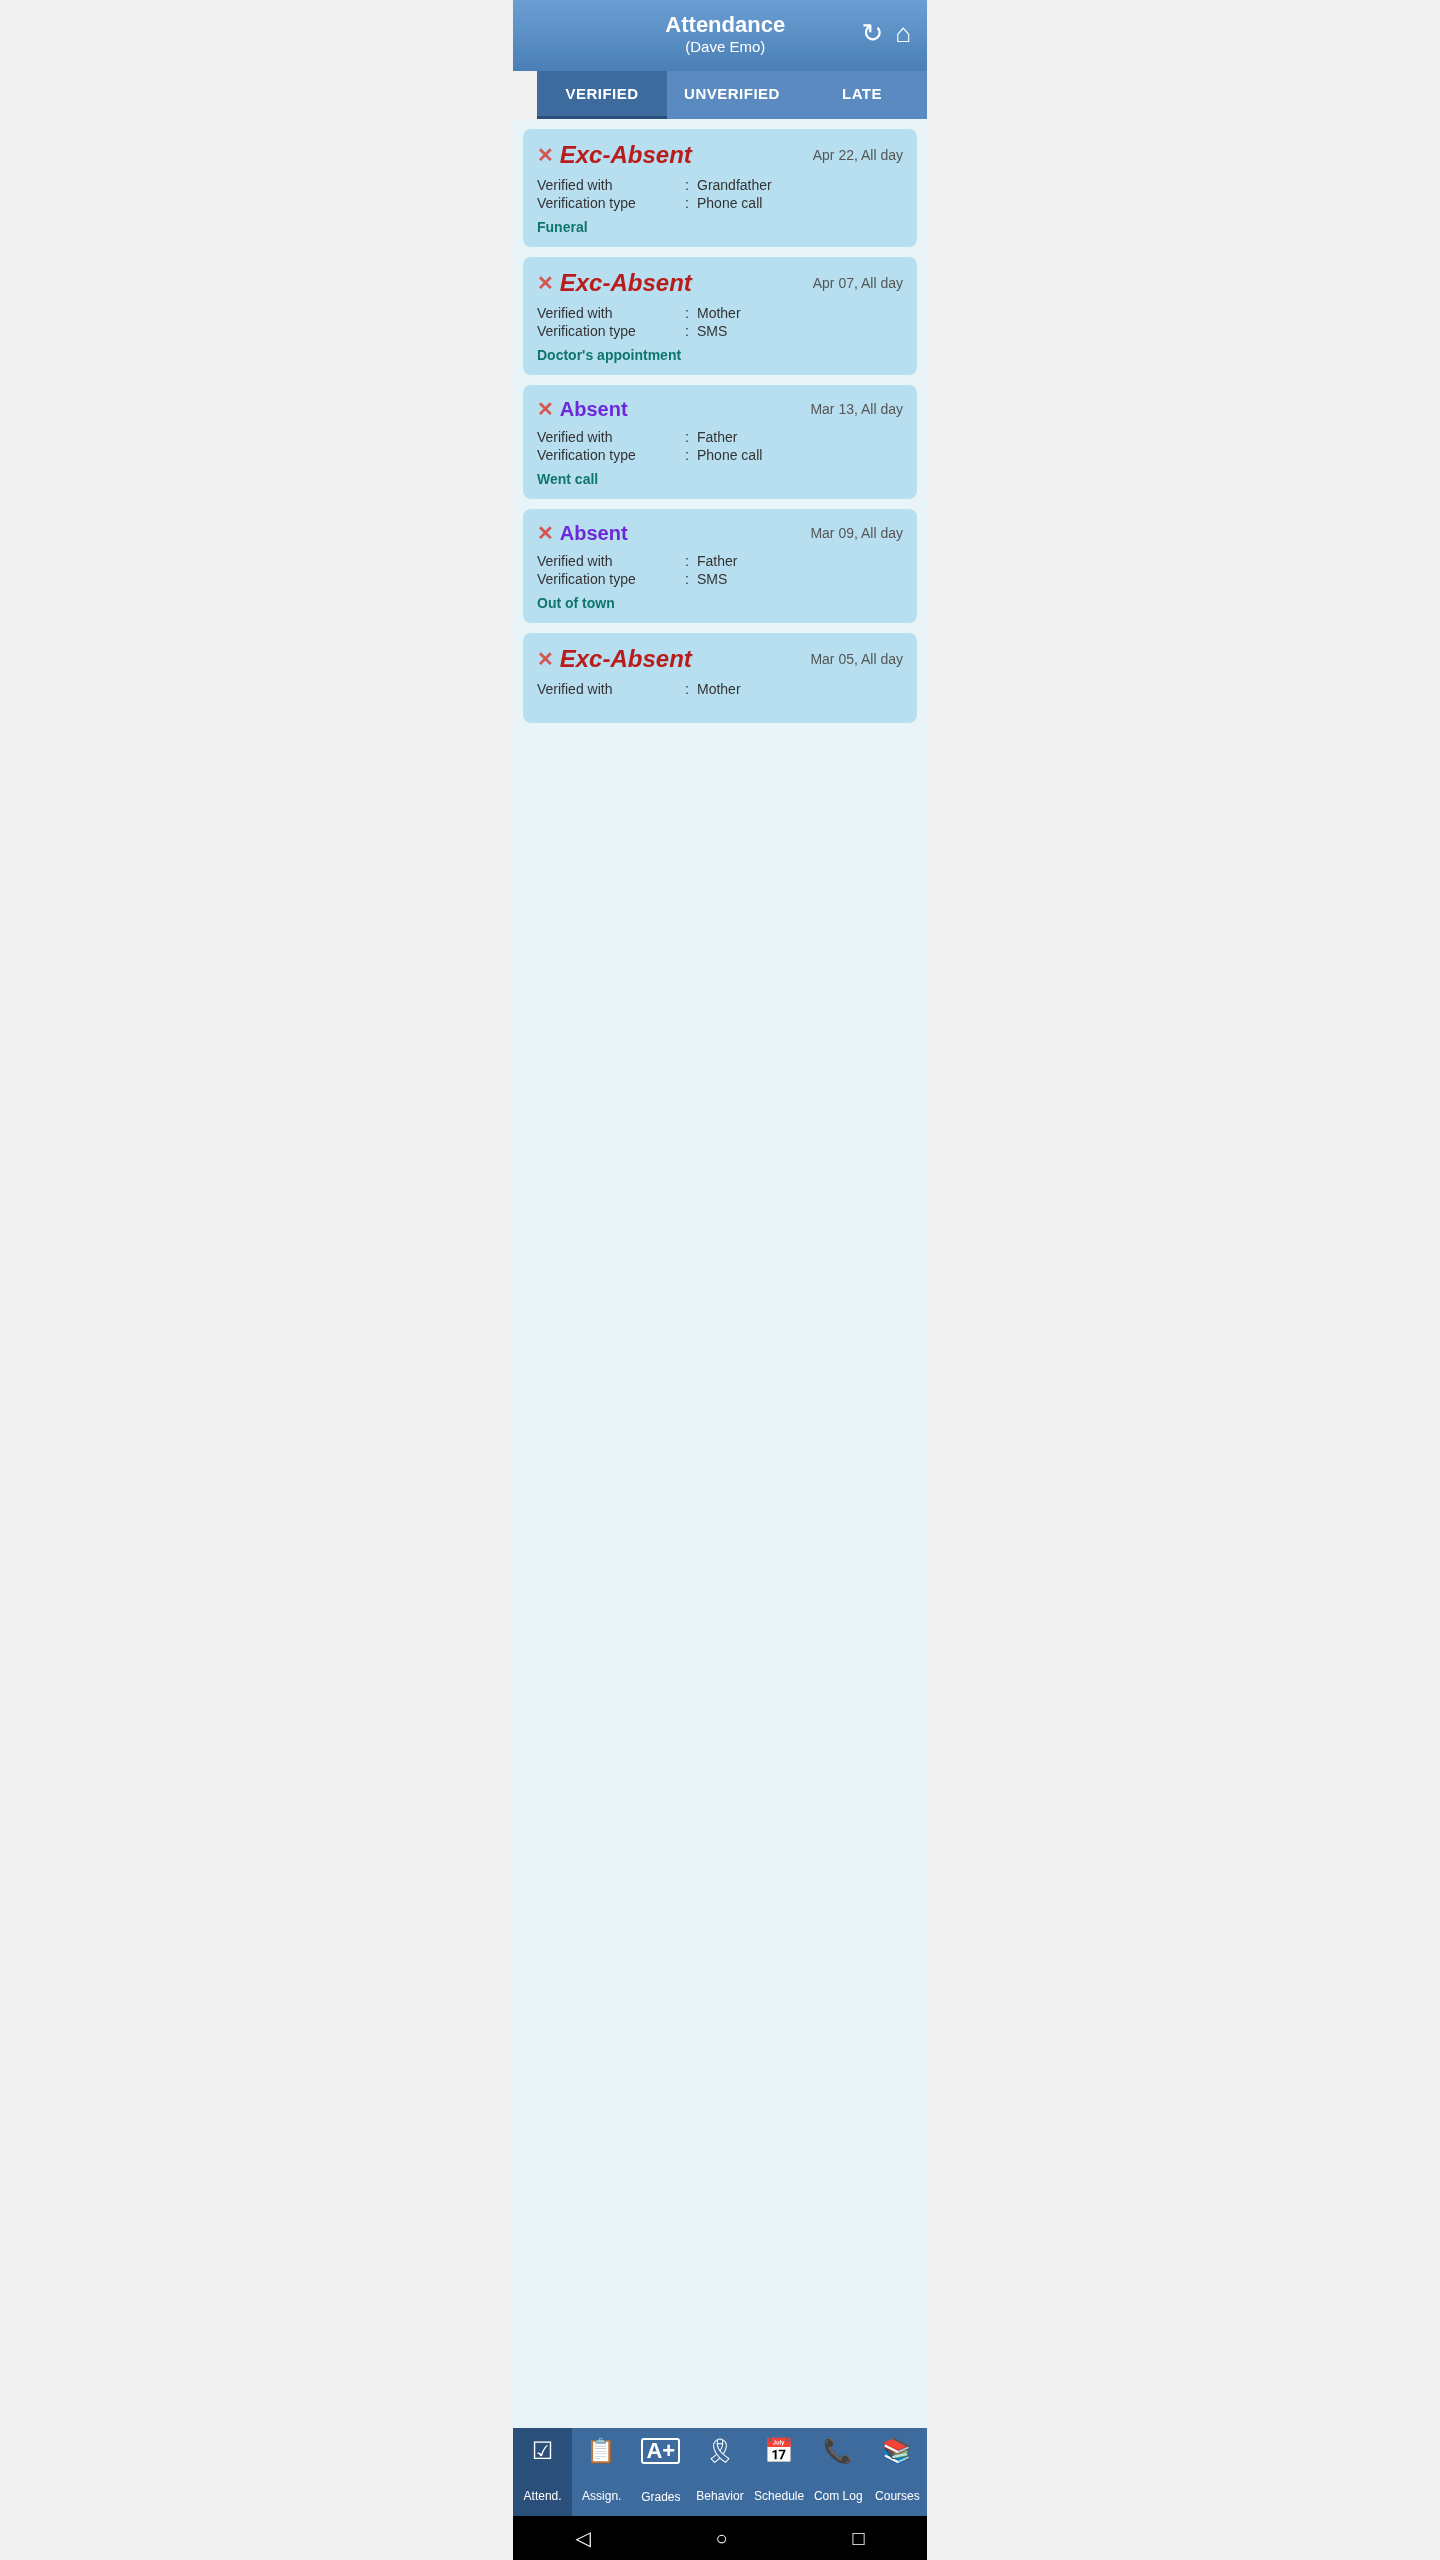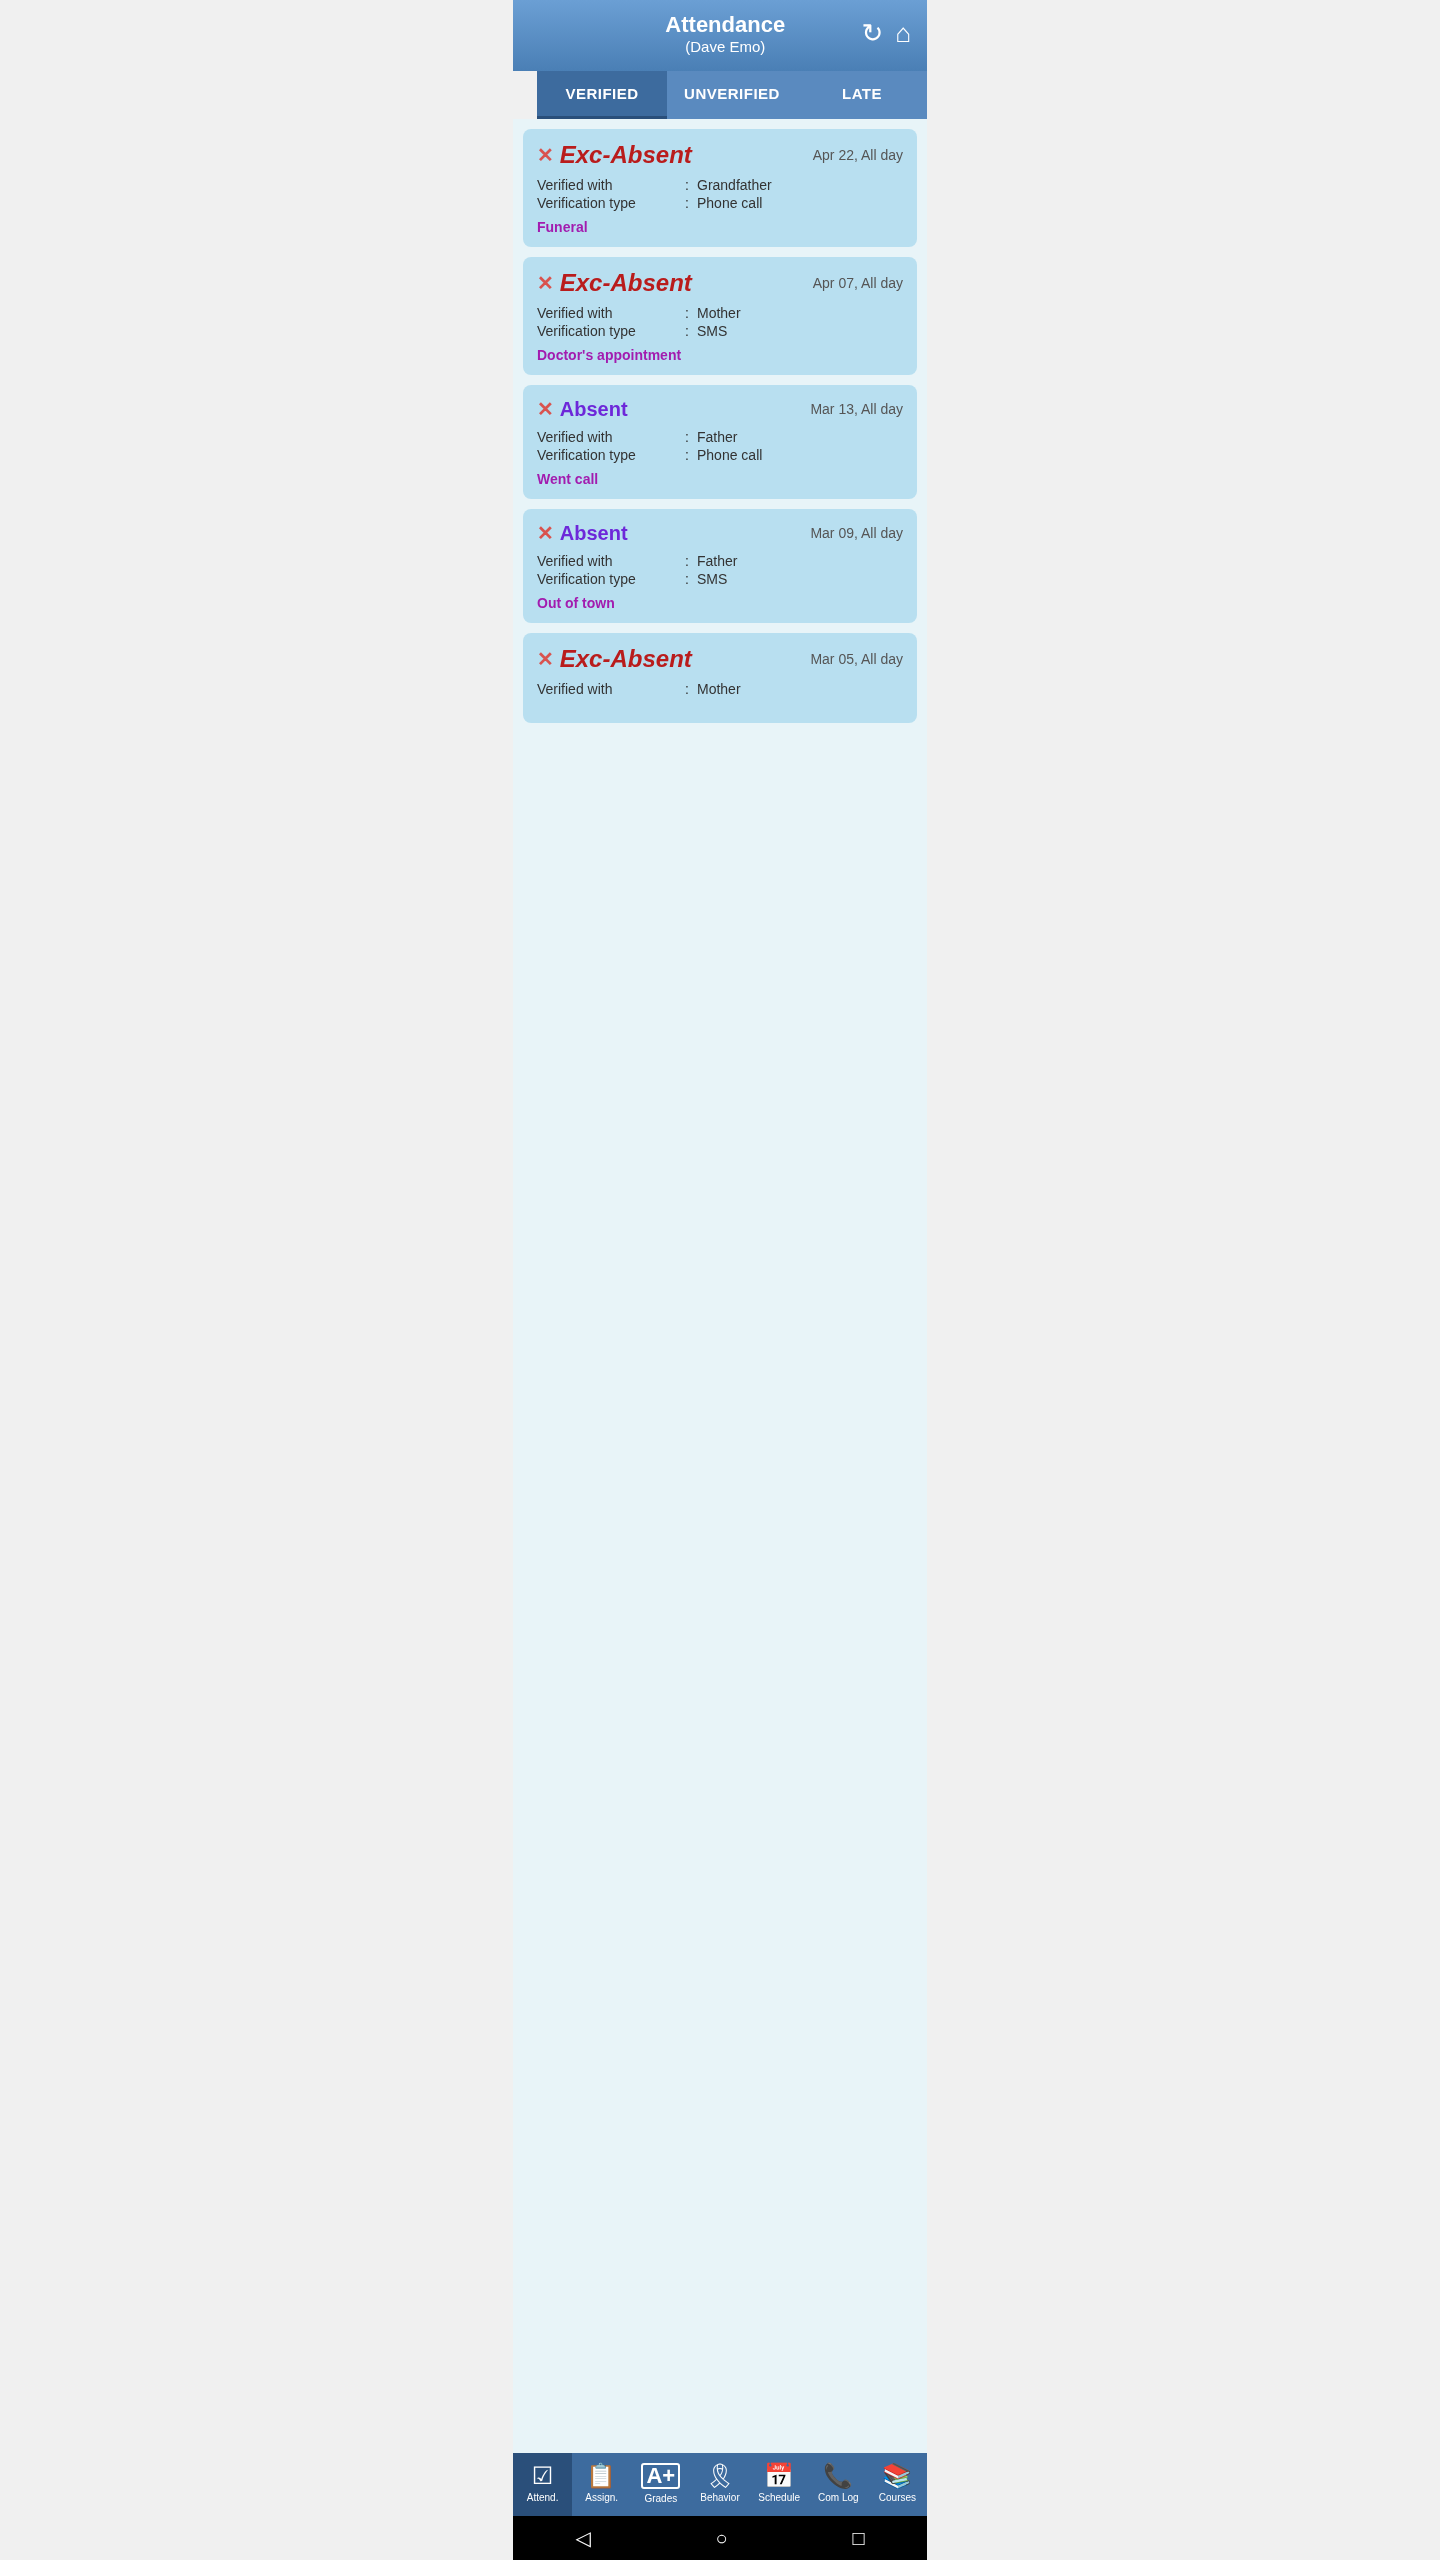--- a/index.html
+++ b/index.html
@@ -154,21 +154,21 @@
       color: #333;
     }
 
     .info-val {
       color: #333;
     }
 
     .card-note {
       font-weight: bold;
       font-size: 14px;
-      color: #a21caf;
+      color: #0f766e;
       margin-top: 8px;
     }
 
     
     .bottom-nav {
       background: #3d6b9e;
       display: flex;
       align-items: stretch;
     }
 
@@ -189,22 +189,23 @@
     .nav-item.active {
       background: #2a4f7a;
     }
 
     .nav-icon {
       font-size: 24px;
       line-height: 1;
     }
 
     .nav-label {
-      font-size: 10px;
-      color: white;
+      font-size: 12px;
+      color: white;
+      margin-top: 22px;
     }
 
     
     .android-nav {
       background: #000;
       display: flex;
       justify-content: space-around;
       align-items: center;
       padding: 10px 0;
     }

